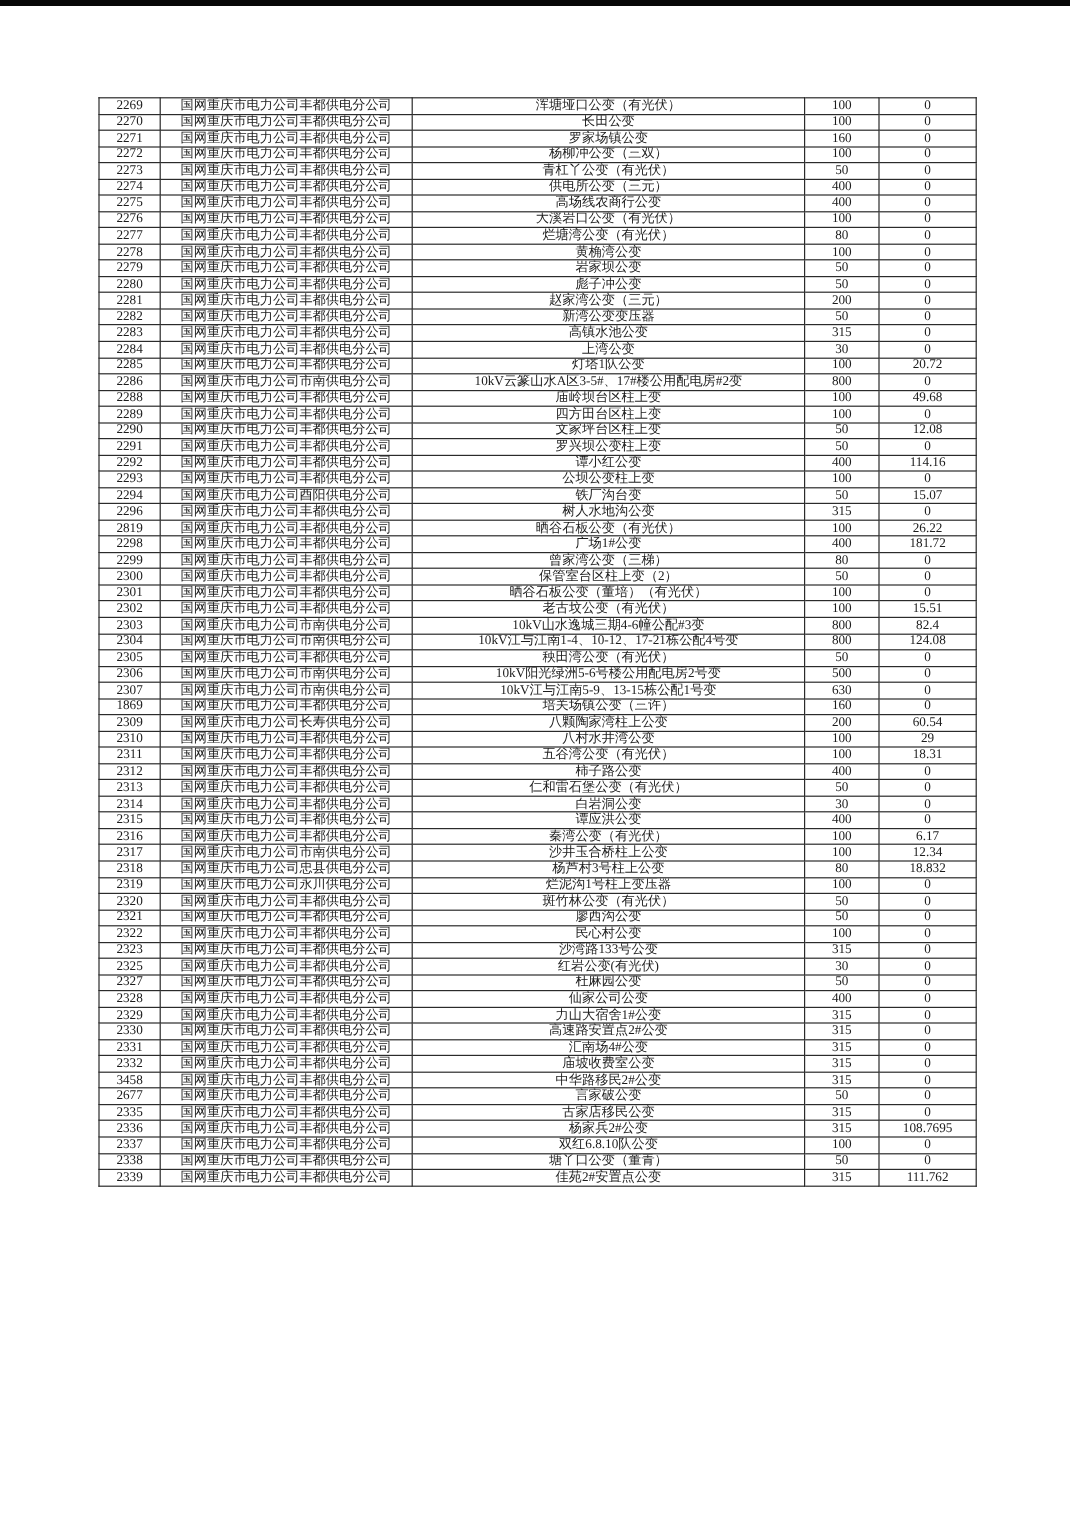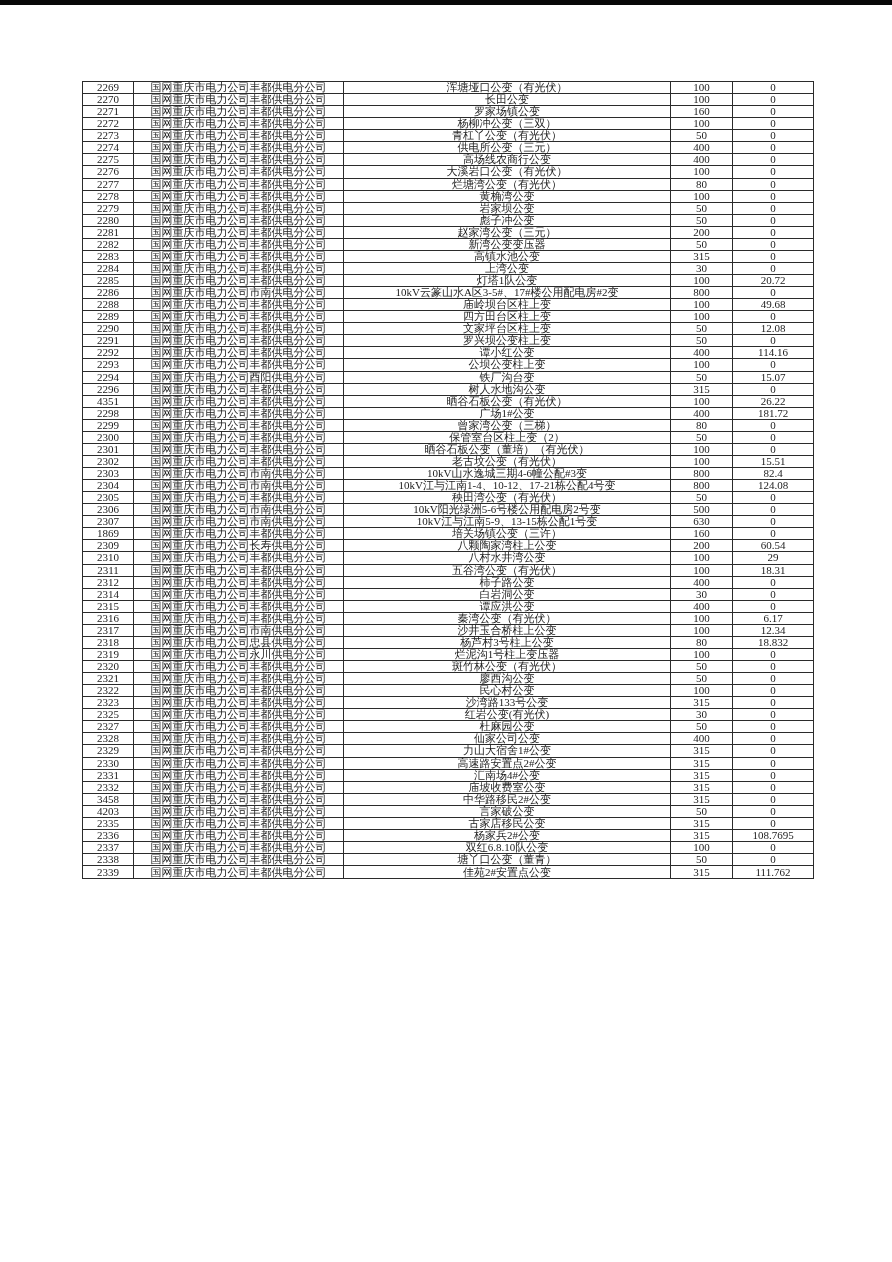--- a/index.html
+++ b/index.html
@@ -21,21 +21,21 @@
     left: 0;
     width: 892px;
     height: 5px;
     background: #070707;
   }
   table.data-table {
     position: absolute;
     top: 81px;
     left: 82px;
     width: 731px;
-    height: 798px;
+    height: 908px;
     border-collapse: collapse;
     table-layout: fixed;
   }
   table.data-table td {
     border: 1px solid #2b2b2b;
     font-size: 11px;
     color: #1c1c1c;
     text-align: center;
     vertical-align: middle;
     padding: 0;
@@ -239,21 +239,21 @@
           <td>15.07</td>
         </tr>
         <tr>
           <td>2296</td>
           <td>国网重庆市电力公司丰都供电分公司</td>
           <td>树人水地沟公变</td>
           <td>315</td>
           <td>0</td>
         </tr>
         <tr>
-          <td>4351</td>
+          <td>2819</td>
           <td>国网重庆市电力公司丰都供电分公司</td>
           <td>晒谷石板公变（有光伏）</td>
           <td>100</td>
           <td>26.22</td>
         </tr>
         <tr>
           <td>2298</td>
           <td>国网重庆市电力公司丰都供电分公司</td>
           <td>广场1#公变</td>
           <td>400</td>
@@ -351,20 +351,27 @@
           <td>18.31</td>
         </tr>
         <tr>
           <td>2312</td>
           <td>国网重庆市电力公司丰都供电分公司</td>
           <td>柿子路公变</td>
           <td>400</td>
           <td>0</td>
         </tr>
         <tr>
+          <td>2313</td>
+          <td>国网重庆市电力公司丰都供电分公司</td>
+          <td>仁和雷石堡公变（有光伏）</td>
+          <td>50</td>
+          <td>0</td>
+        </tr>
+        <tr>
           <td>2314</td>
           <td>国网重庆市电力公司丰都供电分公司</td>
           <td>白岩洞公变</td>
           <td>30</td>
           <td>0</td>
         </tr>
         <tr>
           <td>2315</td>
           <td>国网重庆市电力公司丰都供电分公司</td>
           <td>谭应洪公变</td>
@@ -477,21 +484,21 @@
           <td>0</td>
         </tr>
         <tr>
           <td>3458</td>
           <td>国网重庆市电力公司丰都供电分公司</td>
           <td>中华路移民2#公变</td>
           <td>315</td>
           <td>0</td>
         </tr>
         <tr>
-          <td>4203</td>
+          <td>2677</td>
           <td>国网重庆市电力公司丰都供电分公司</td>
           <td>言家破公变</td>
           <td>50</td>
           <td>0</td>
         </tr>
         <tr>
           <td>2335</td>
           <td>国网重庆市电力公司丰都供电分公司</td>
           <td>古家店移民公变</td>
           <td>315</td>

